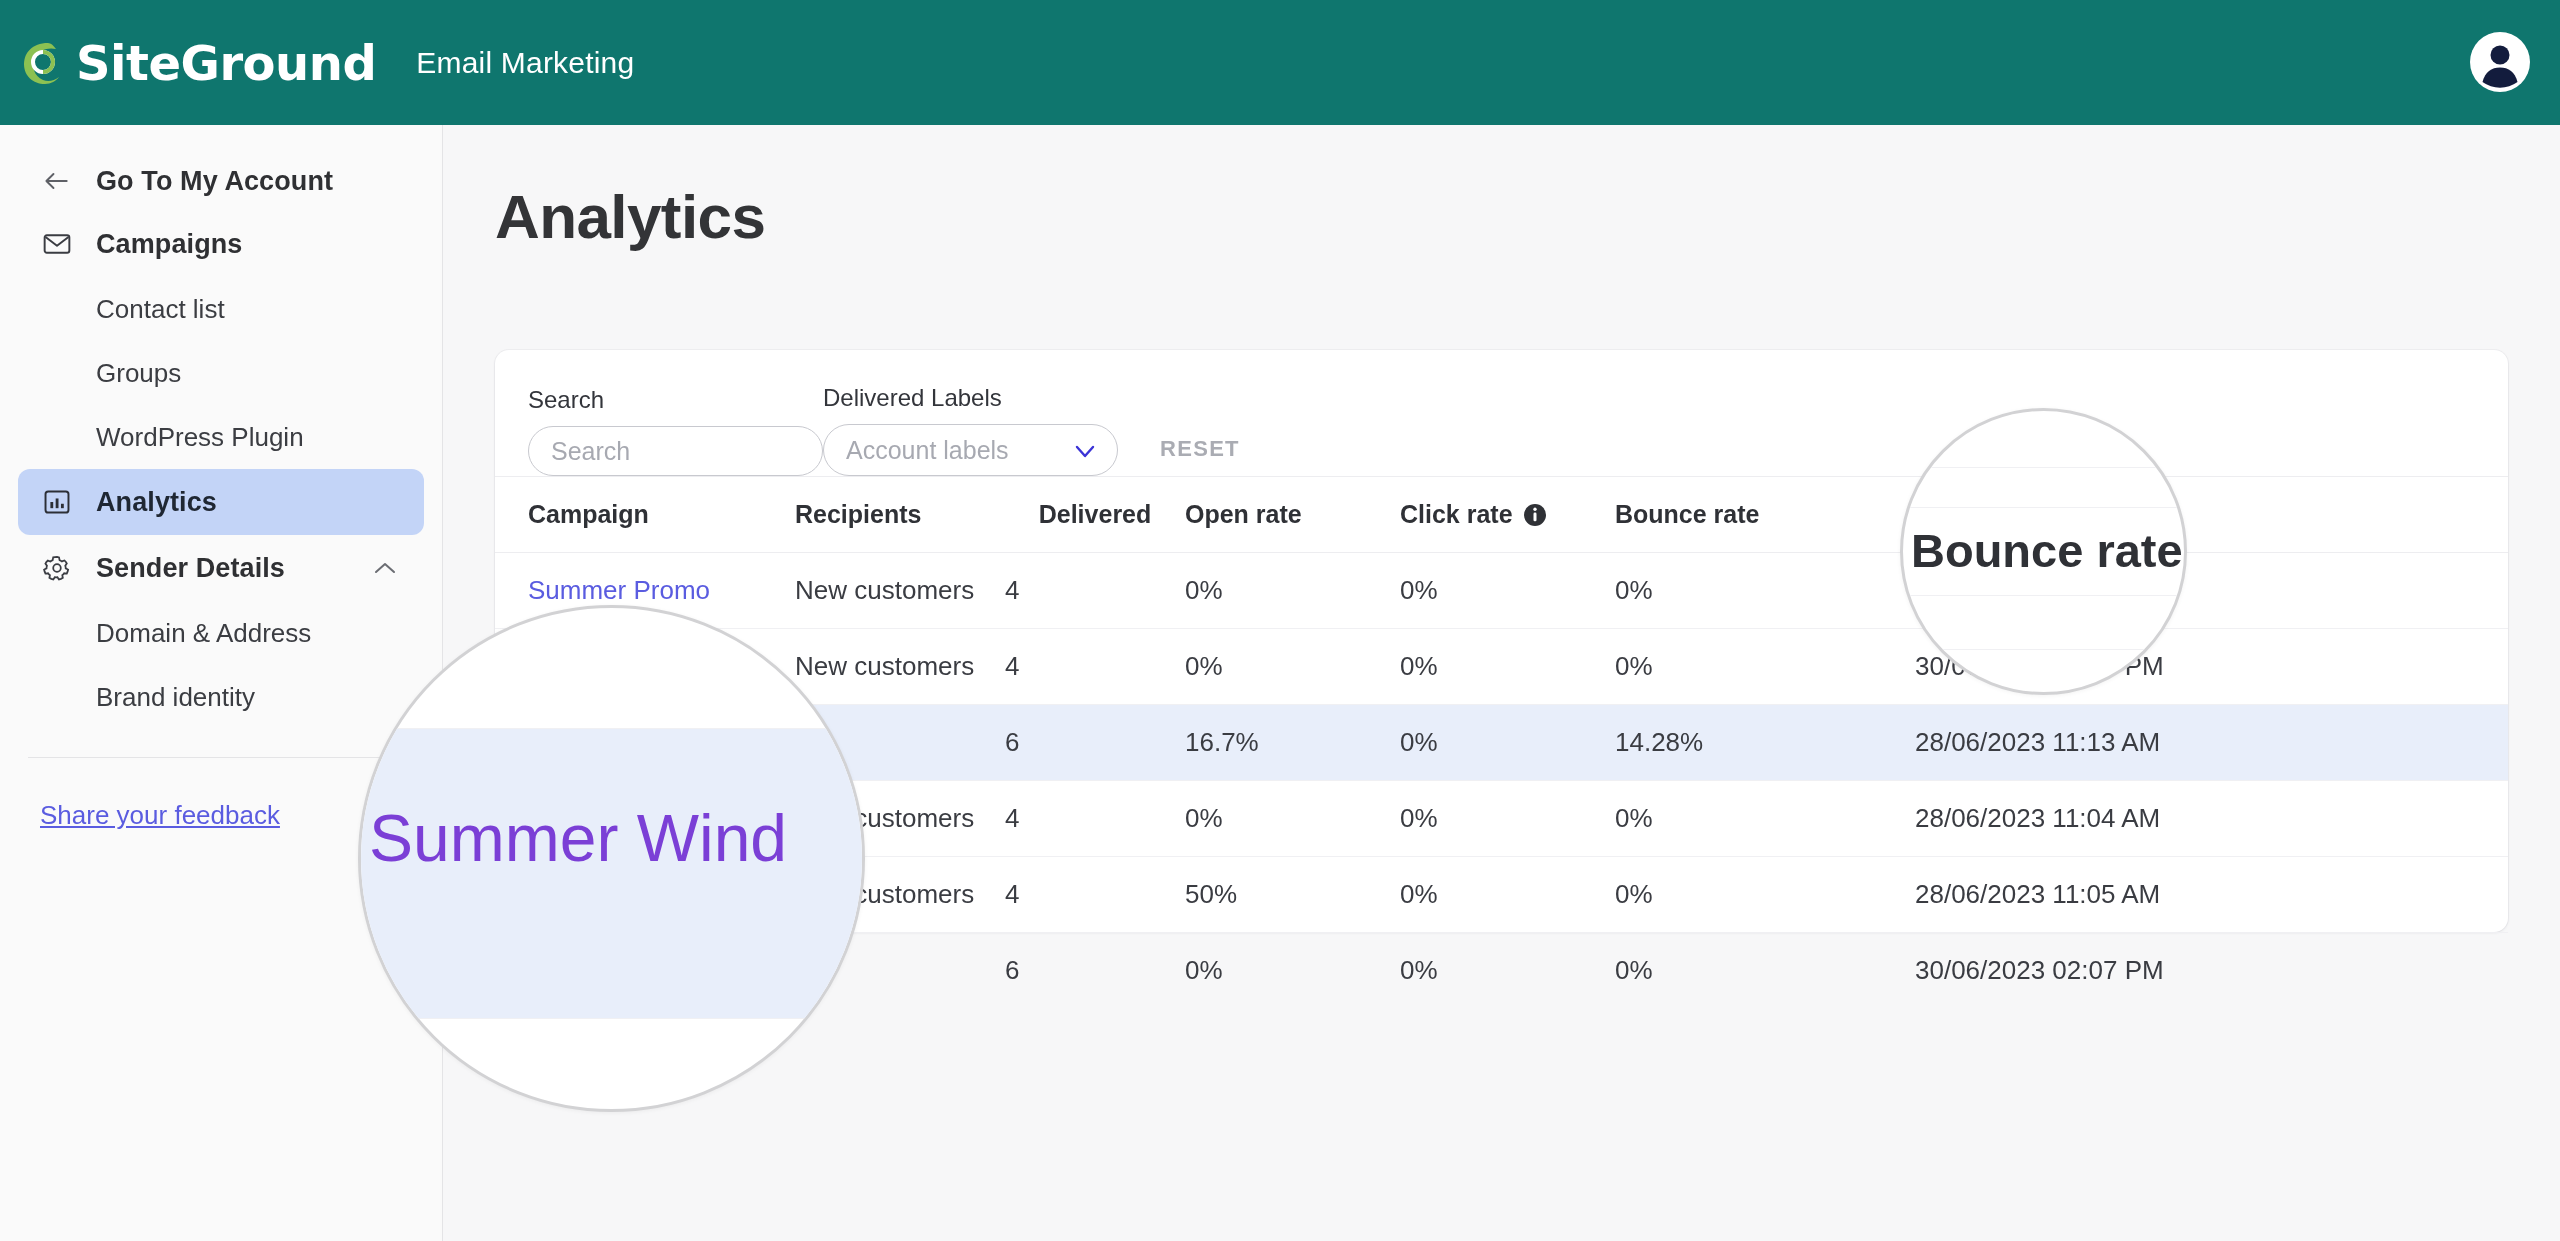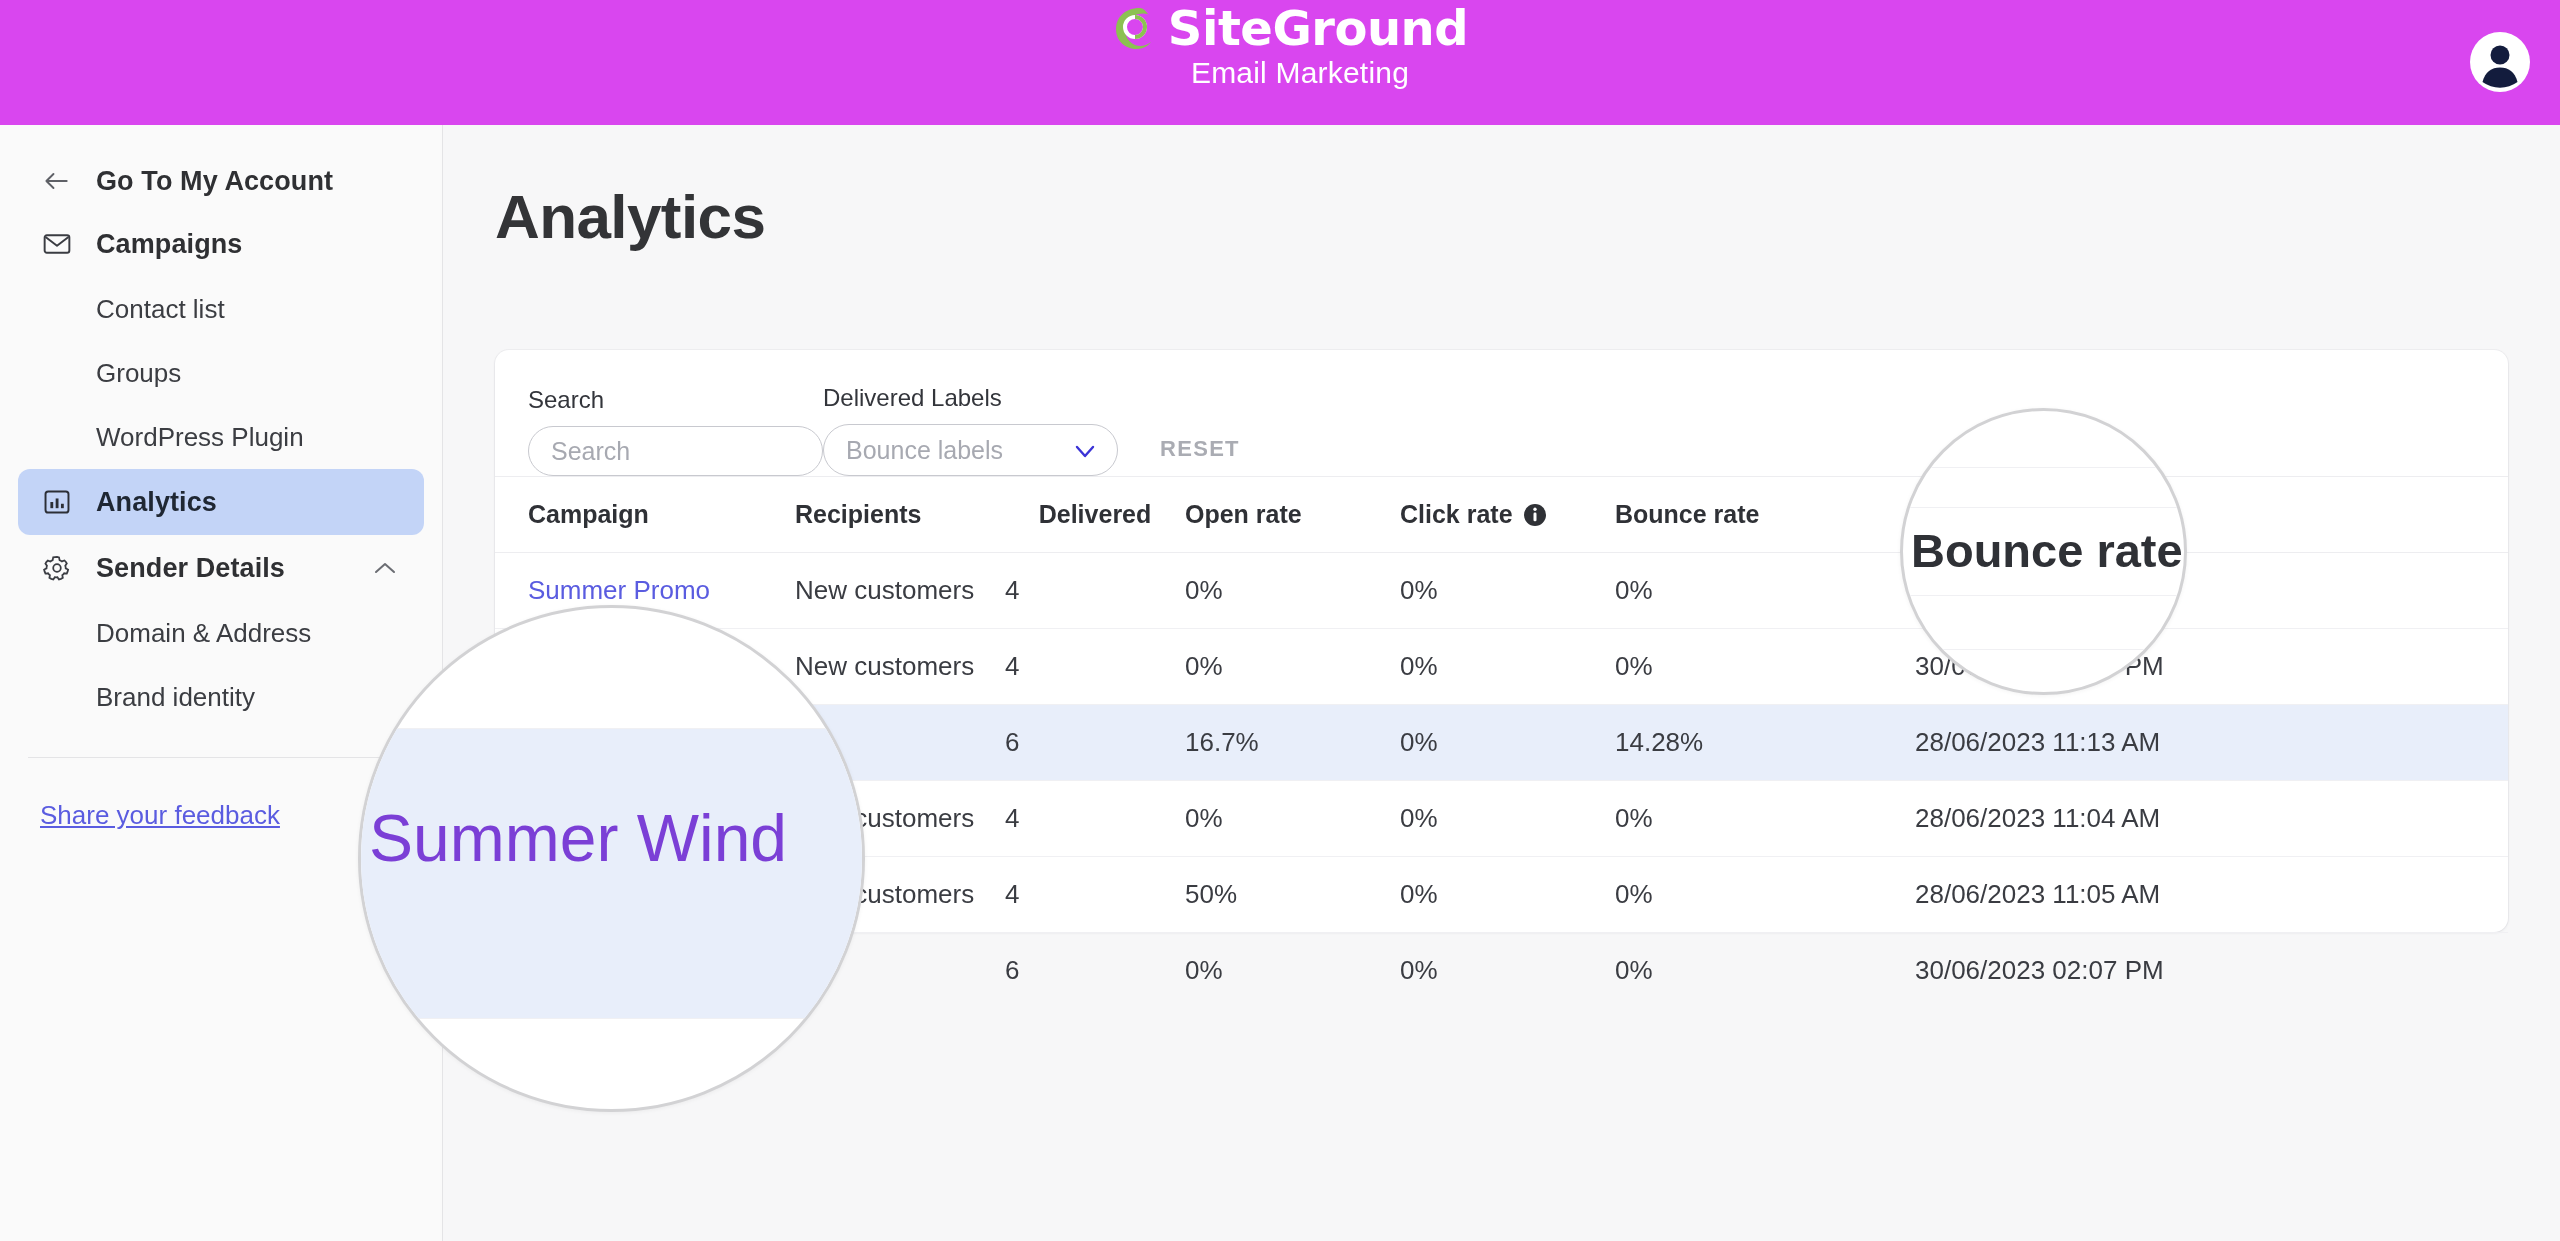--- a/index.html
+++ b/index.html
@@ -7,22 +7,22 @@
     width: 2560px; height: 1241px;
     font-family: "Liberation Sans", sans-serif;
     background: #ffffff;
     overflow: hidden;
   }
 
   
   .topbar {
     position: absolute; top: 0; left: 0;
     width: 2560px; height: 125px;
-    background: #d946ef;
-    display: flex; align-items: center; flex-direction: column;
+    background: #0f766e;
+    display: flex; align-items: center;
   }
   .logo-wrap { display: flex; align-items: center; margin-left: 18px; }
   .logo-mark { width: 56px; height: 56px; flex: 0 0 56px; }
   .logo-word {
     color: #ffffff; font-size: 48px; font-weight: 700;
     letter-spacing: -0.5px; margin-left: 2px;
     font-family: "DejaVu Sans", sans-serif;
   }
   .app-name {
     color: #ffffff; font-size: 30px; font-weight: 400;
@@ -280,21 +280,21 @@
     <div class="filters">
       <div class="field">
         <label class="field-label">Search</label>
         <input class="text-input" type="text" placeholder="Search" style="">
       </div>
 
       <div class="field">
         <label class="field-label">Delivered Labels</label>
         <div class="select-wrap" style="margin-left:0">
           <div class="select-box">
-            <span>Bounce labels</span>
+            <span>Account labels</span>
           </div>
           <span class="select-chev">
             <svg viewBox="0 0 26 26" width="26" height="26">
               <path d="M5 9 L13 18 L21 9" fill="none" stroke="#3b33d6" stroke-width="2.4" stroke-linecap="round" stroke-linejoin="round"></path>
             </svg>
           </span>
         </div>
       </div>
 
       <button class="reset-btn">RESET</button>

